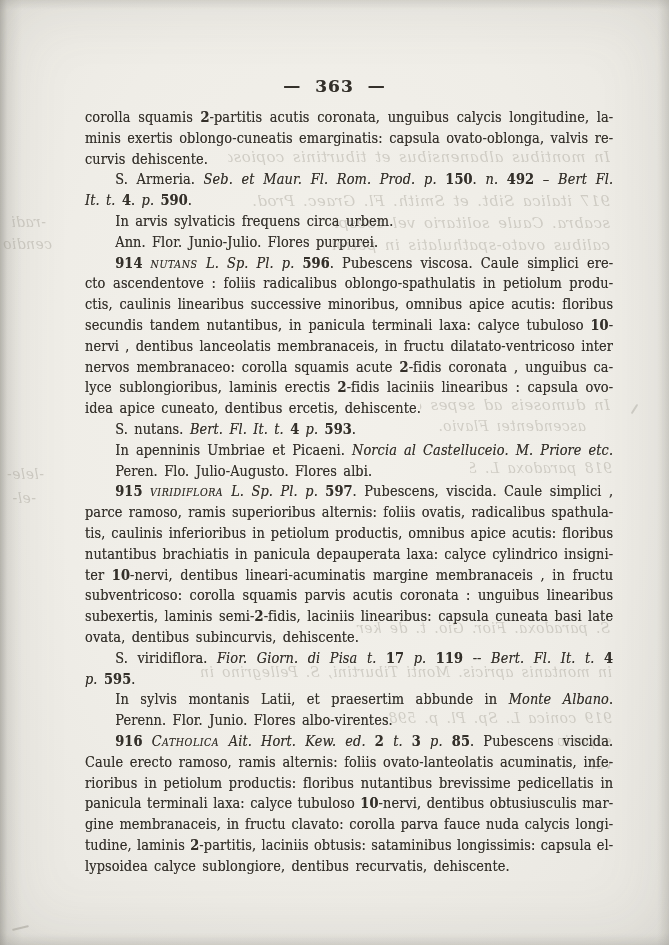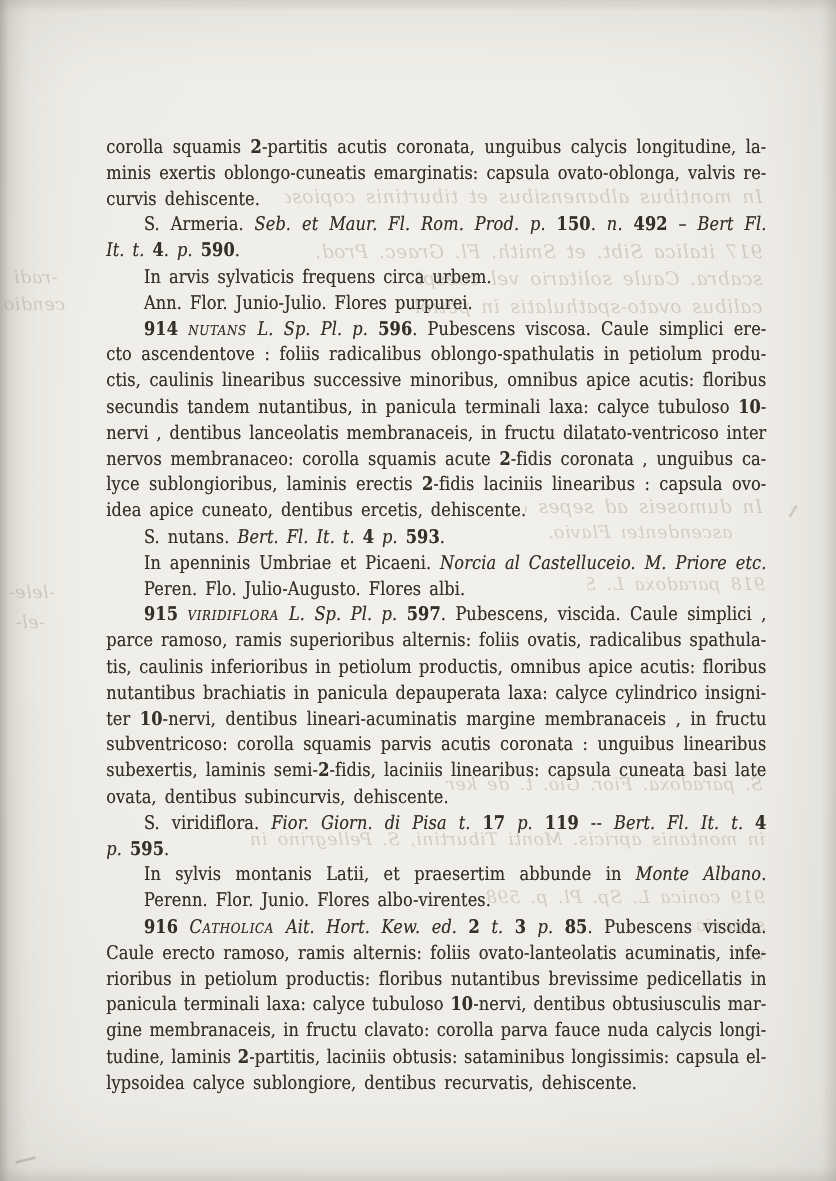--- a/index.html
+++ b/index.html
@@ -85,20 +85,21 @@
       <div class="ghost" style="left: 428px; top: 418px; width: 158px; font-size: 14px;">ascendenteı Flavio.</div>
       <div class="ghost" style="left: 470px; top: 460px; width: 142px; font-size: 14px;">918 paradoxa L. Sp. Pl. p.</div>
       <div class="ghost" style="left: 2px; top: 466px; width: 42px; font-size: 14px;">-lele-</div>
       <div class="ghost" style="left: 2px; top: 490px; width: 34px; font-size: 14px;">-el-</div>
       <div class="ghost" style="left: 340px; top: 620px; width: 270px; font-size: 14px;">S. paradoxa. Fior. Gio. t. de ker</div>
       <div class="ghost" style="left: 200px; top: 664px; width: 412px; font-size: 14px;">in montanis apricis. Monti Tiburtini, S. Pellegrino in Umbria etc.</div>
       <div class="ghost" style="left: 382px; top: 710px; width: 230px; font-size: 14px;">919 conica L. Sp. Pl. p. 598. Pubescens vel</div>
       <div class="ghost" style="left: 558px; top: 733px; width: 54px; font-size: 14px;">superio-</div>
       <div class="ghost" style="left: 580px; top: 756px; width: 32px; font-size: 14px;">vel</div>
     </div>
+  <div class="page-number">— 363 —</div>
   <div class="text-block">
       <div class="line just"><span>corolla squamis <span class="num">2</span>-partitis acutis coronata, unguibus calycis longitudine, la-</span></div>
       <div class="line just"><span>minis exertis oblongo-cuneatis emarginatis: capsula ovato-oblonga, valvis re-</span></div>
       <div class="line"><span>curvis dehiscente.</span></div>
       <div class="line indent just"><span>S. Armeria. </span><span class="it">Seb. et Maur. Fl. Rom. Prod. p. </span><span><span class="num">150</span>. </span><span class="it">n. </span><span><span class="num">492</span> – </span><span class="it">Bert Fl.</span></div>
       <div class="line"><span class="it">It. t. </span><span><span class="num">4</span>. </span><span class="it">p. </span><span><span class="num">590</span>.</span></div>
       <div class="line indent"><span>In arvis sylvaticis frequens circa urbem.</span></div>
       <div class="line indent"><span>Ann. Flor. Junio-Julio. Flores purpurei.</span></div>
       <div class="line indent just"><span><span class="num">914</span> </span><span class="sc">nutans </span><span class="it">L. Sp. Pl. p. </span><span><span class="num">596</span>. </span><span>Pubescens viscosa. Caule simplici ere-</span></div>
       <div class="line just"><span>cto ascendentove : foliis radicalibus oblongo-spathulatis in petiolum produ-</span></div>

